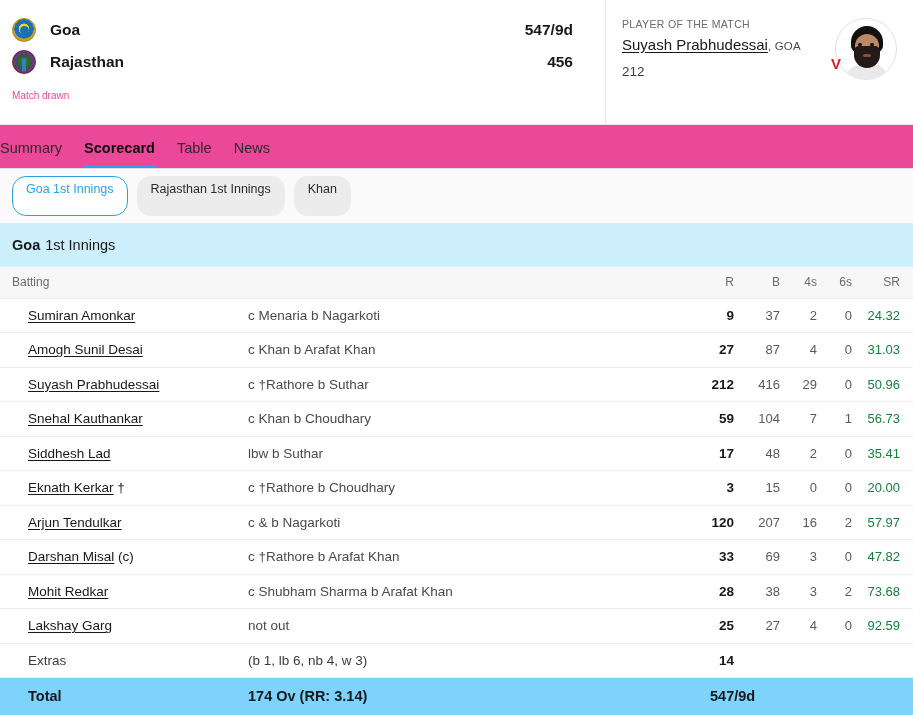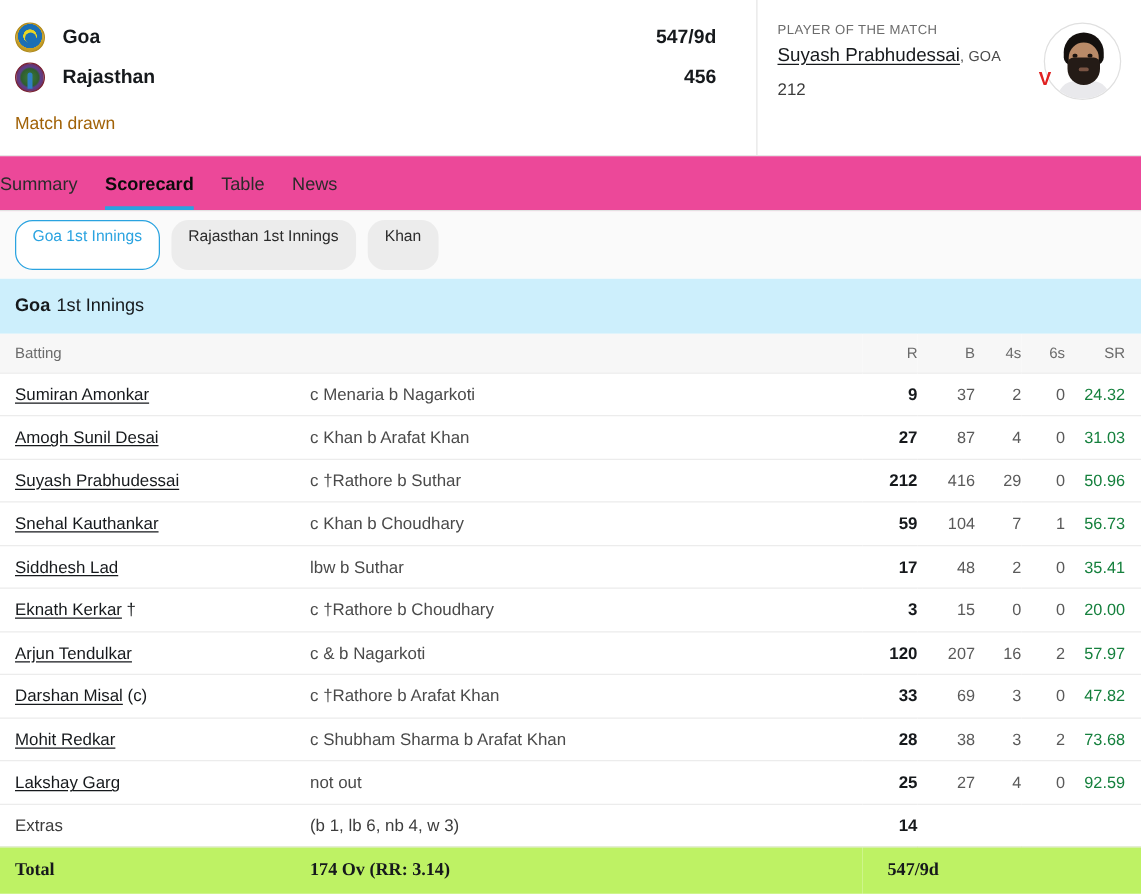--- a/index.html
+++ b/index.html
@@ -73,22 +73,22 @@
   }
   .team-score {
     font-size: 15.5px;
     font-weight: bold;
     color: #16191c;
     text-align: right;
     padding-right: 16px;
     white-space: nowrap;
   }
   .match-result {
-    font-size: 14px;
-    color: #a16207;
+    font-size: 10px;
+    color: #ec4899;
     margin-top: 12px;
   }
 
   
   .potm {
     width: 307px;
     padding: 16px 0 0 16px;
     display: flex;
     position: relative;
   }
@@ -284,21 +284,21 @@
     border-bottom: 1px solid #ececec;
   }
   th.h-bat { text-align: left; padding-left: 12px; }
   th.h-num { text-align: right; }
   th.h-sr  { text-align: right; padding-right: 13px; }
 
   tbody tr.bat-row { height: 34.5px; }
   tbody tr.bat-row td { border-bottom: 1px solid #ececec; }
 
   td.c-bat {
-    padding-left: 12px;
+    padding-left: 28px;
     font-size: 13.5px;
     color: #16191c;
   }
   .bat-link {
     text-decoration: underline;
     text-underline-offset: 2px;
     cursor: pointer;
     color: #16191c;
   }
   .bat-sub { color: #16191c; }
@@ -323,21 +323,21 @@
     font-size: 13px;
     color: #15803d;
     padding-right: 13px;
   }
 
   tr.extras-row { height: 34px; }
   tr.extras-row td { border-bottom: 1px solid #ececec; }
   tr.extras-row .c-bat { color: #3c3c3c; }
   tr.extras-row .c-dis { color: #3c3c3c; }
 
-  tr.total-row { height: 38px; background: #bef264; font-family: Liberation Serif, serif; }
+  tr.total-row { height: 38px; background: #7dd3fc; }
   tr.total-row td {
     font-size: 14.5px;
     font-weight: bold;
     color: #16191c;
   }
   tr.total-row .c-total-score {
     text-align: left;
     padding-left: 20px;
     white-space: nowrap;
   }

